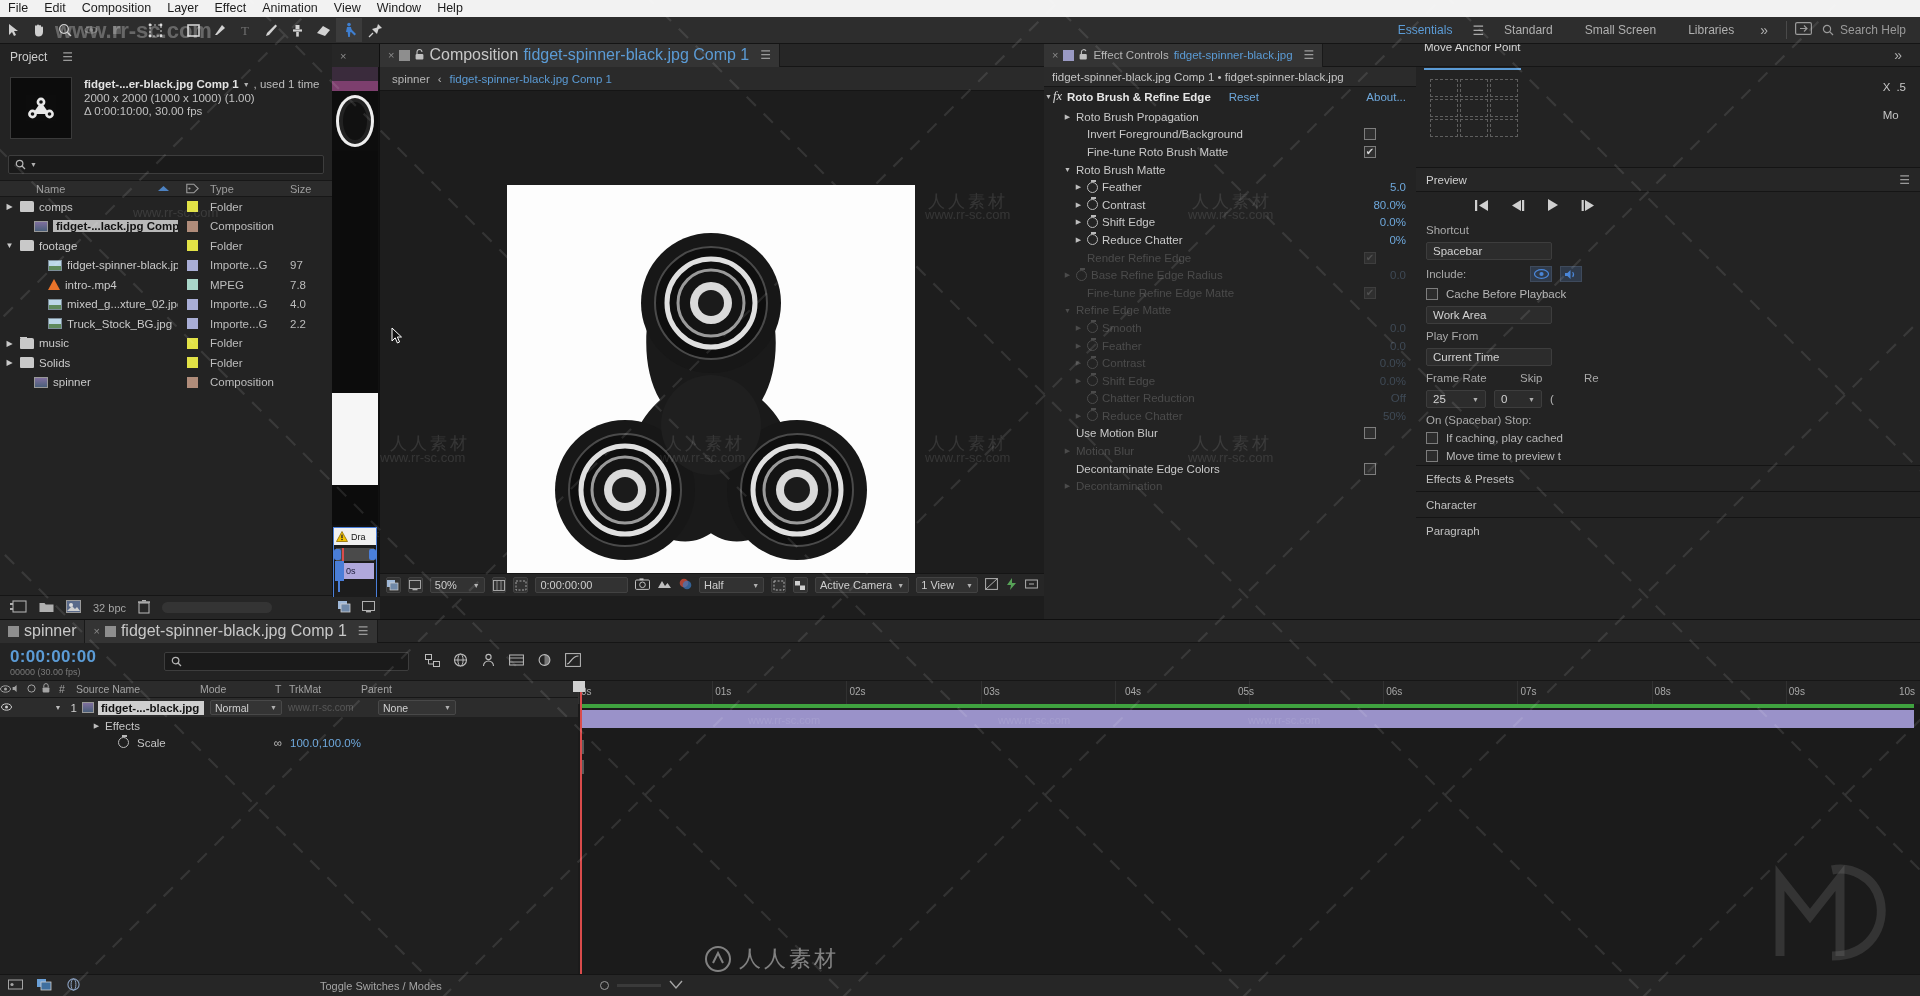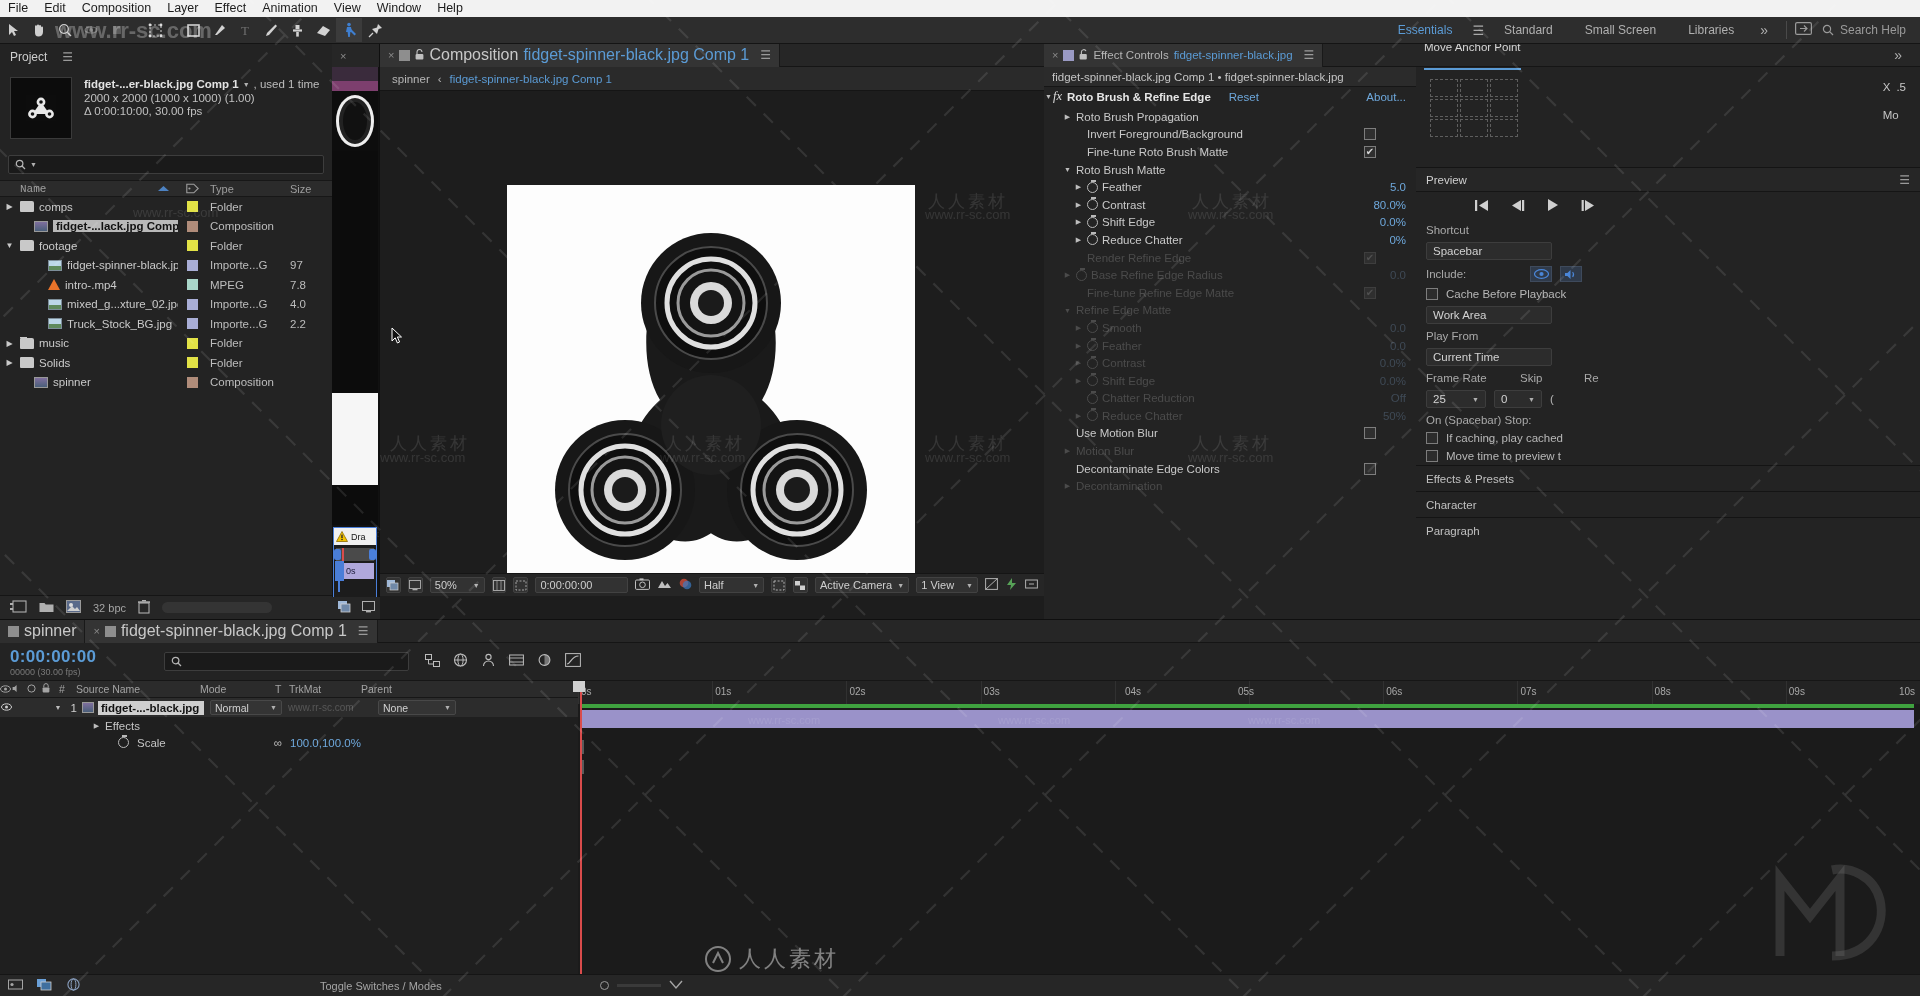--- a/index.html
+++ b/index.html
@@ -79,21 +79,21 @@
   .proj-search {
     margin: 10px 8px 6px 8px; height: 19px; background: #1a1a1a;
     border: 1px solid #3d3d3d; border-radius: 2px; display: flex;
     align-items: center; padding: 0 6px; gap: 4px;
   }
   .proj-colhdr {
     display: flex; align-items: center; height: 17px; background: #2b2b2b;
     border-top: 1px solid #171717; border-bottom: 1px solid #171717;
     font-size: 11px; color: #9e9e9e;
   }
-  .ch-name { flex: 1; padding-left: 20px; display: flex; align-items: center; gap: 6px; font-family: Liberation Mono, monospace; }
+  .ch-name { flex: 1; padding-left: 36px; display: flex; align-items: center; gap: 6px; }
   .ch-tag { width: 28px; display: flex; justify-content: center; }
   .ch-type { width: 82px; padding-left: 4px; }
   .ch-size { width: 44px; padding-left: 2px; }
   .proj-row {
     display: flex; align-items: center; height: 19.5px; font-size: 11.5px; color: #cacaca;
   }
   .pr-name { flex: 1; display: flex; align-items: center; gap: 5px; overflow: hidden; }
   .pr-name .lbl { white-space: nowrap; text-align: right; }
   .pr-tag { width: 28px; display: flex; justify-content: center; }
   .swatch { width: 11px; height: 11px; display: block; }

